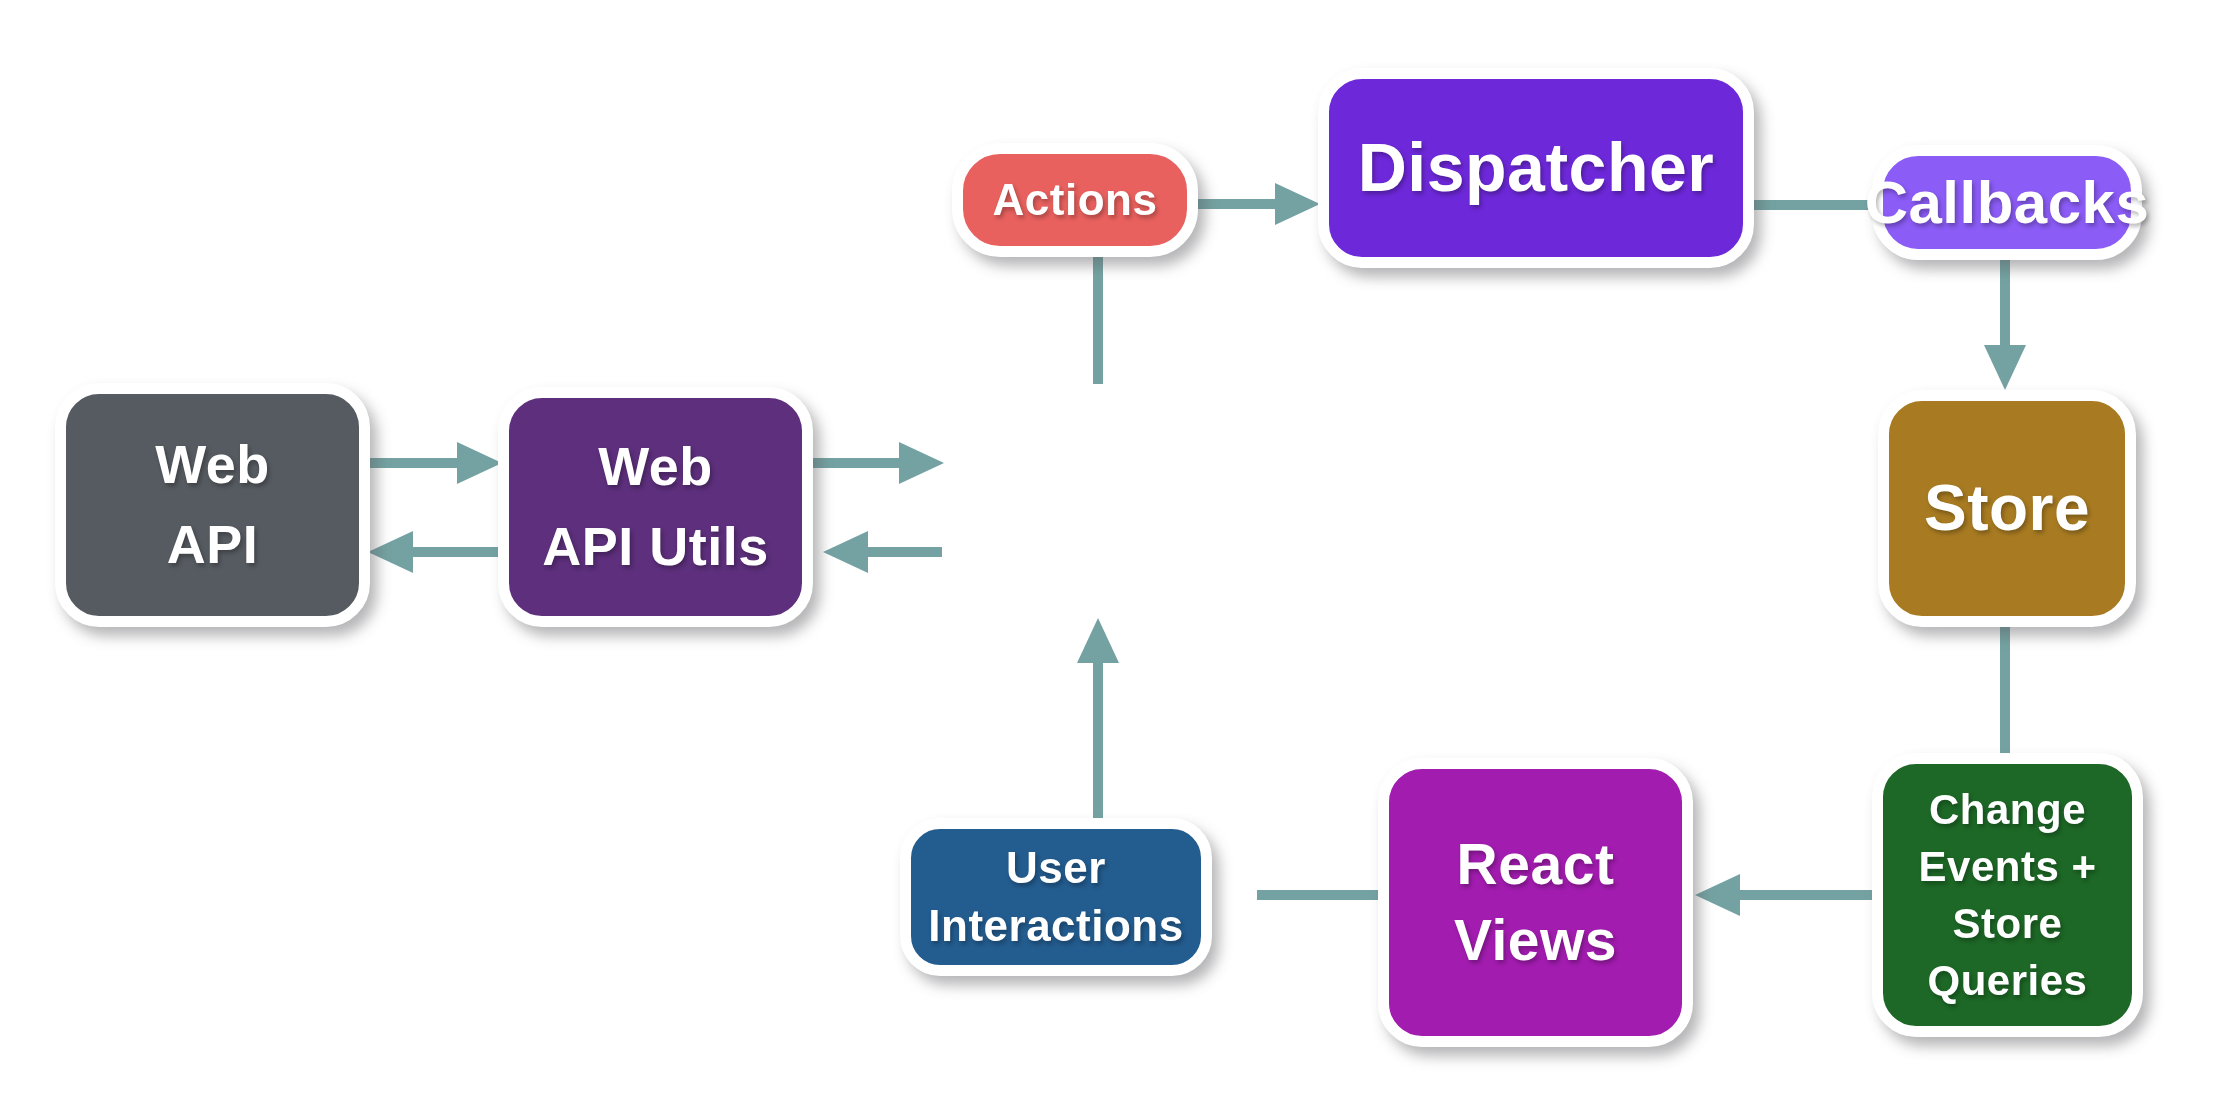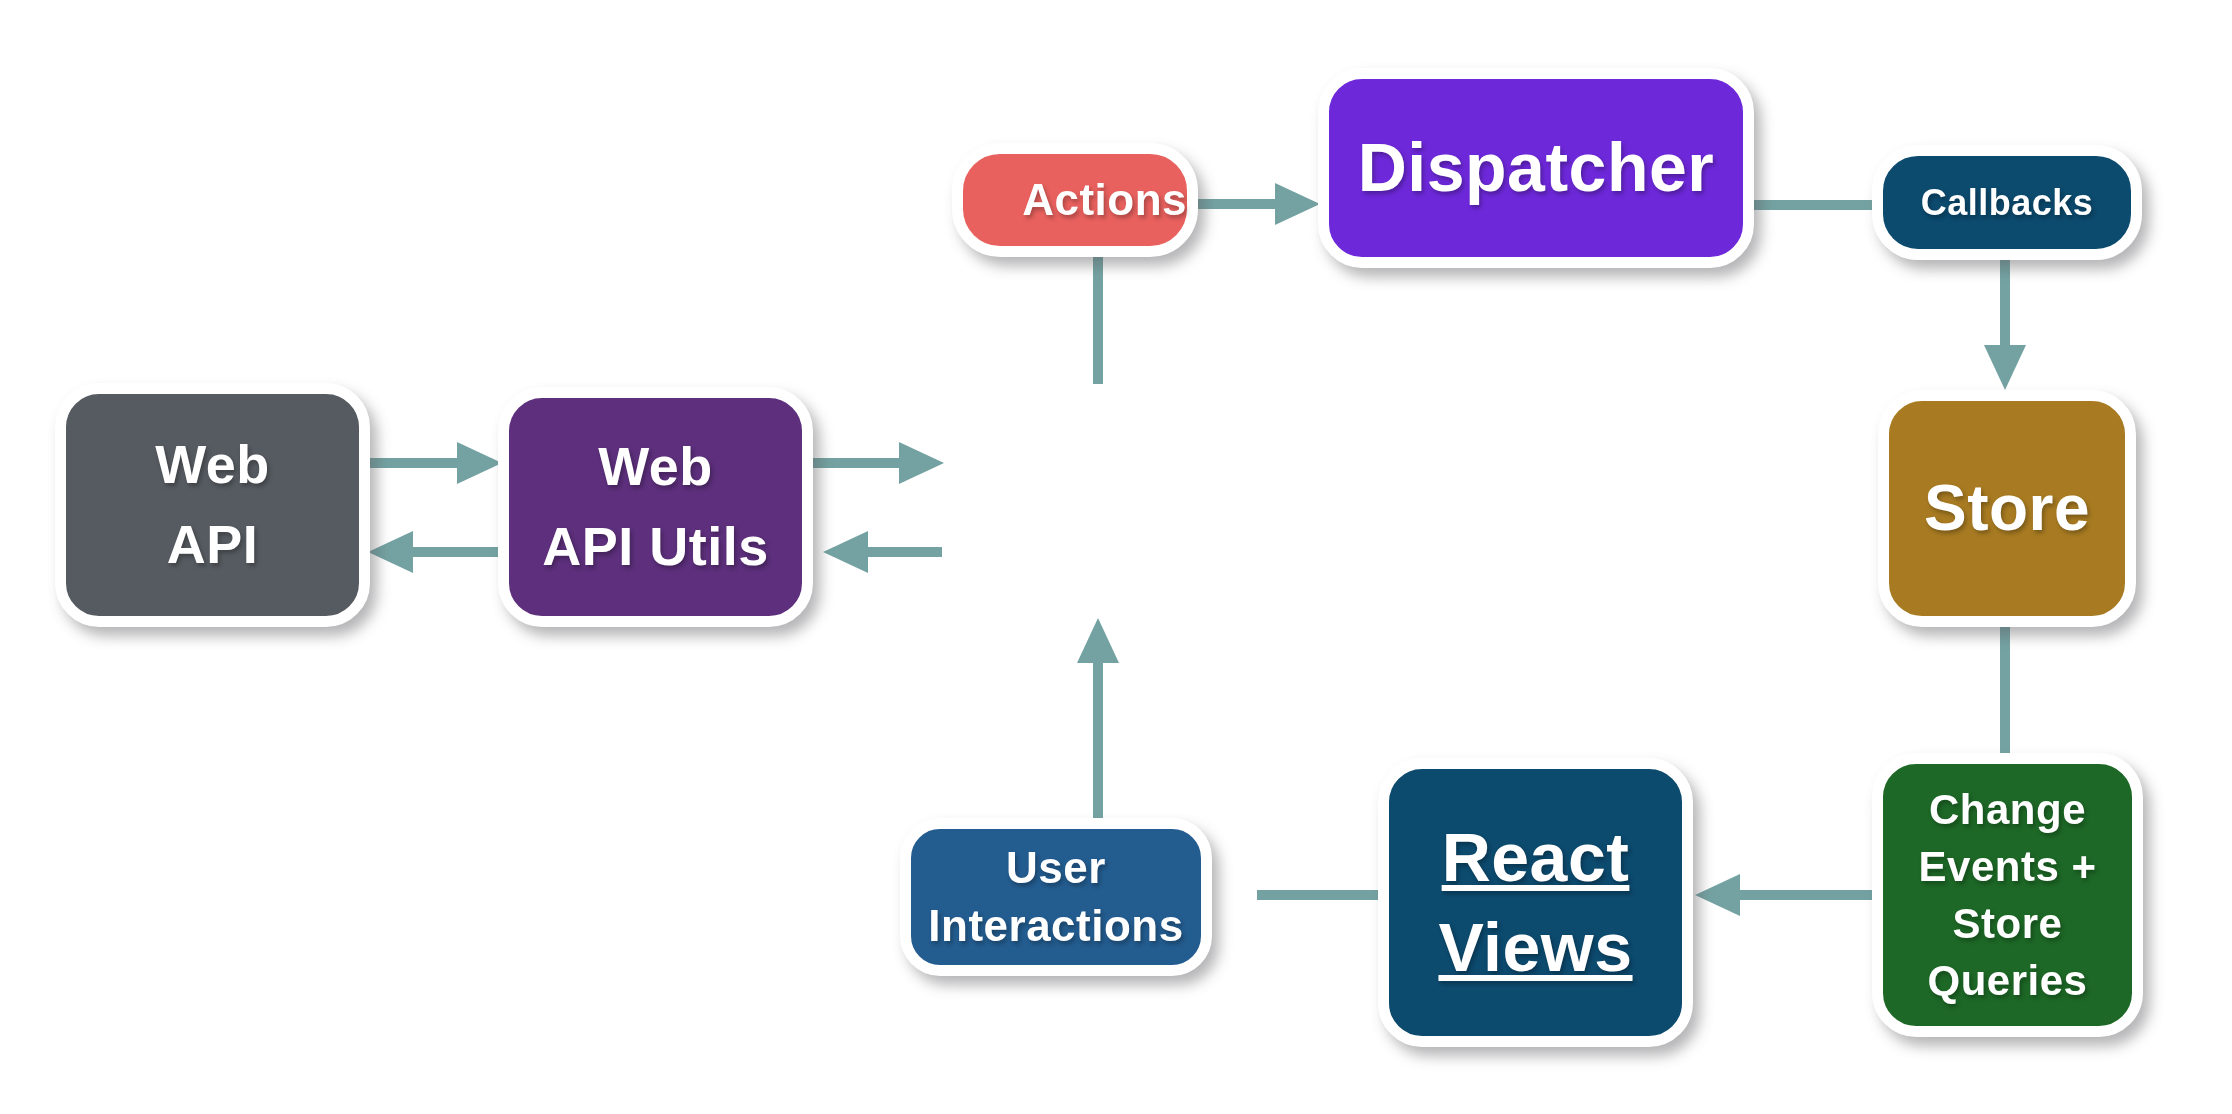--- a/index.html
+++ b/index.html
@@ -38,26 +38,26 @@
   }
   .node .label {
     white-space: pre-line;
     text-shadow: 2px 3px 4px rgba(0,0,0,0.28);
     letter-spacing: 0.5px;
   }
   
   .n-web-api          { left:  55px; top: 383px; width: 315px; height: 244px; background: #565b61; font-size: 54px; line-height: 1.48; }
   .n-web-api-utils    { left: 498px; top: 387px; width: 315px; height: 240px; background: #5d2f7c; font-size: 54px; line-height: 1.48; }
   .n-action-creators  { left: 942px; top: 382px; width: 315px; height: 236px; background: #e8615e; font-size: 56px; line-height: 1.42; border-radius: 54px; }
-  .n-actions          { left: 952px; top: 143px; width: 246px; height: 114px; background: #e8615e; font-size: 44px; line-height: 1.2; border-radius: 48px; justify-content: flex-end; }
+  .n-actions          { left: 952px; top: 143px; width: 246px; height: 114px; background: #e8615e; font-size: 44px; line-height: 1.2; border-radius: 48px; }
   .n-dispatcher       { left:1318px; top:  68px; width: 436px; height: 200px; background: #6d28d9; font-size: 68px; line-height: 1.2; }
-  .n-callbacks        { left:1872px; top: 145px; width: 270px; height: 115px; background: #0c4a6e; font-size: 36px; line-height: 1.2; border-radius: 46px; }
+  .n-callbacks        { left:1872px; top: 145px; width: 270px; height: 115px; background: #8b5cf6; font-size: 60px; line-height: 1.2; border-radius: 46px; }
   .n-store            { left:1878px; top: 390px; width: 258px; height: 237px; background: #a87b22; font-size: 64px; line-height: 1.2; }
   .n-change-events    { left:1872px; top: 753px; width: 271px; height: 284px; background: #1d6826; font-size: 42px; line-height: 1.36; }
-  .n-react-views      { left:1378px; top: 758px; width: 315px; height: 289px; background: #0c4a6e; font-size: 68px; line-height: 1.32; text-decoration: underline; }
+  .n-react-views      { left:1378px; top: 758px; width: 315px; height: 289px; background: #a21caf; font-size: 57px; line-height: 1.32; }
   .n-user-interactions{ left: 900px; top: 818px; width: 312px; height: 158px; background: #235c8f; font-size: 44px; line-height: 1.32; border-radius: 40px; }
 </style>
 </head>
 <body>
 
 <div class="canvas">
 
   <svg class="connector-layer" viewBox="0 0 2232 1114" xmlns="http://www.w3.org/2000/svg">
     <g stroke="#74a2a2" stroke-width="10" fill="#74a2a2">
 

